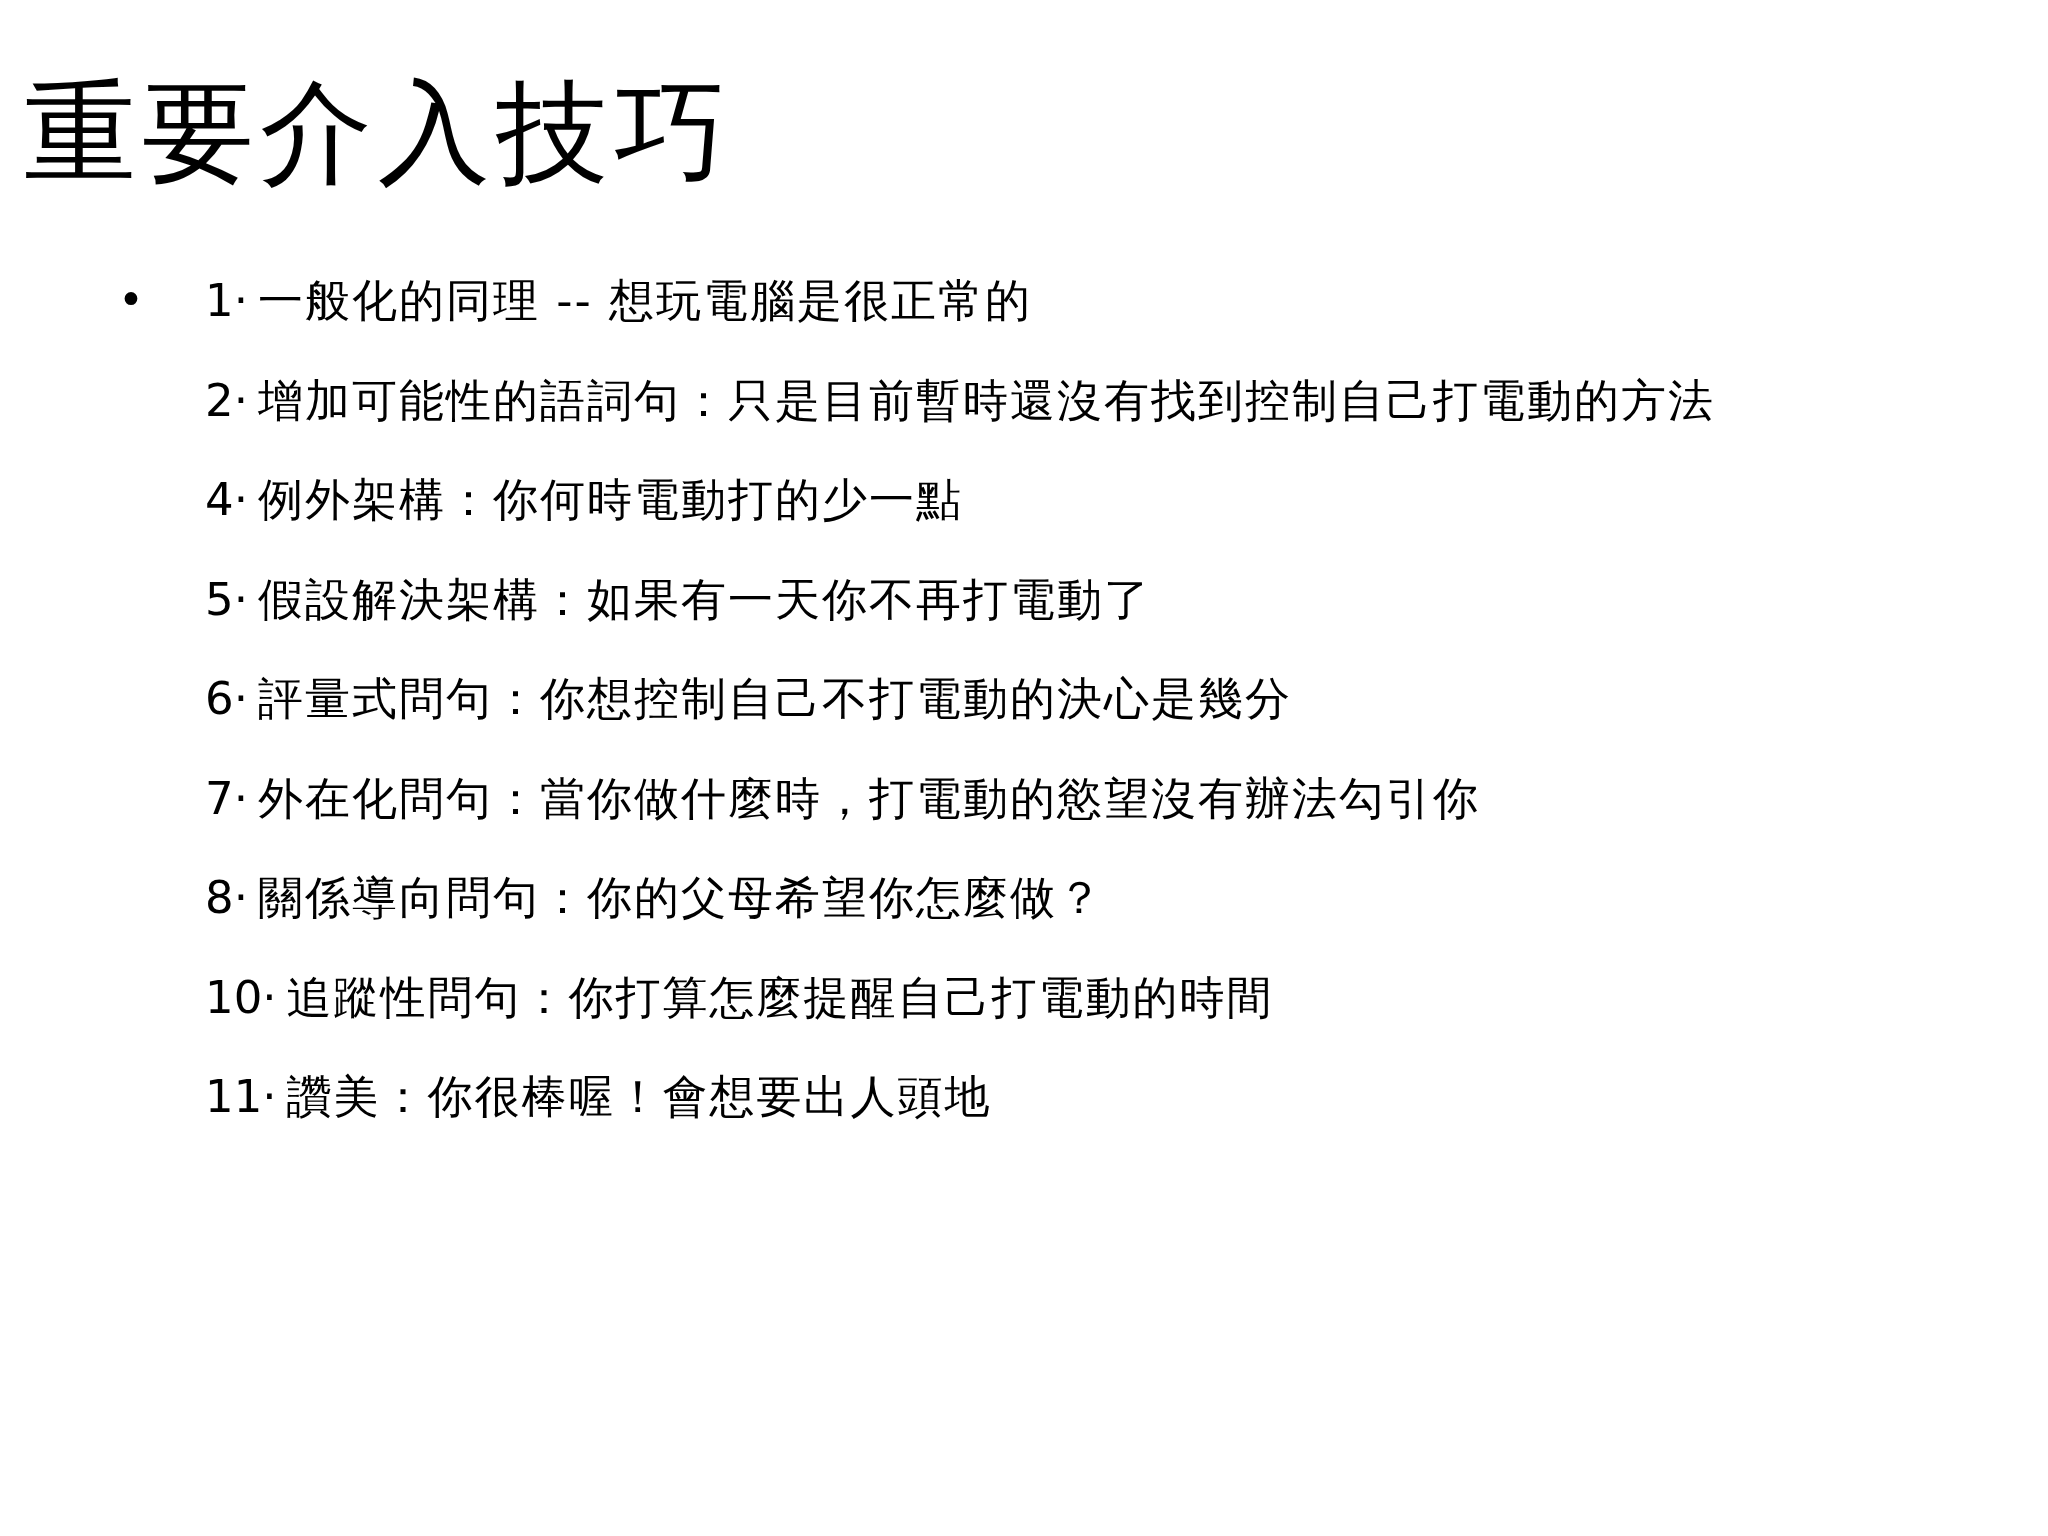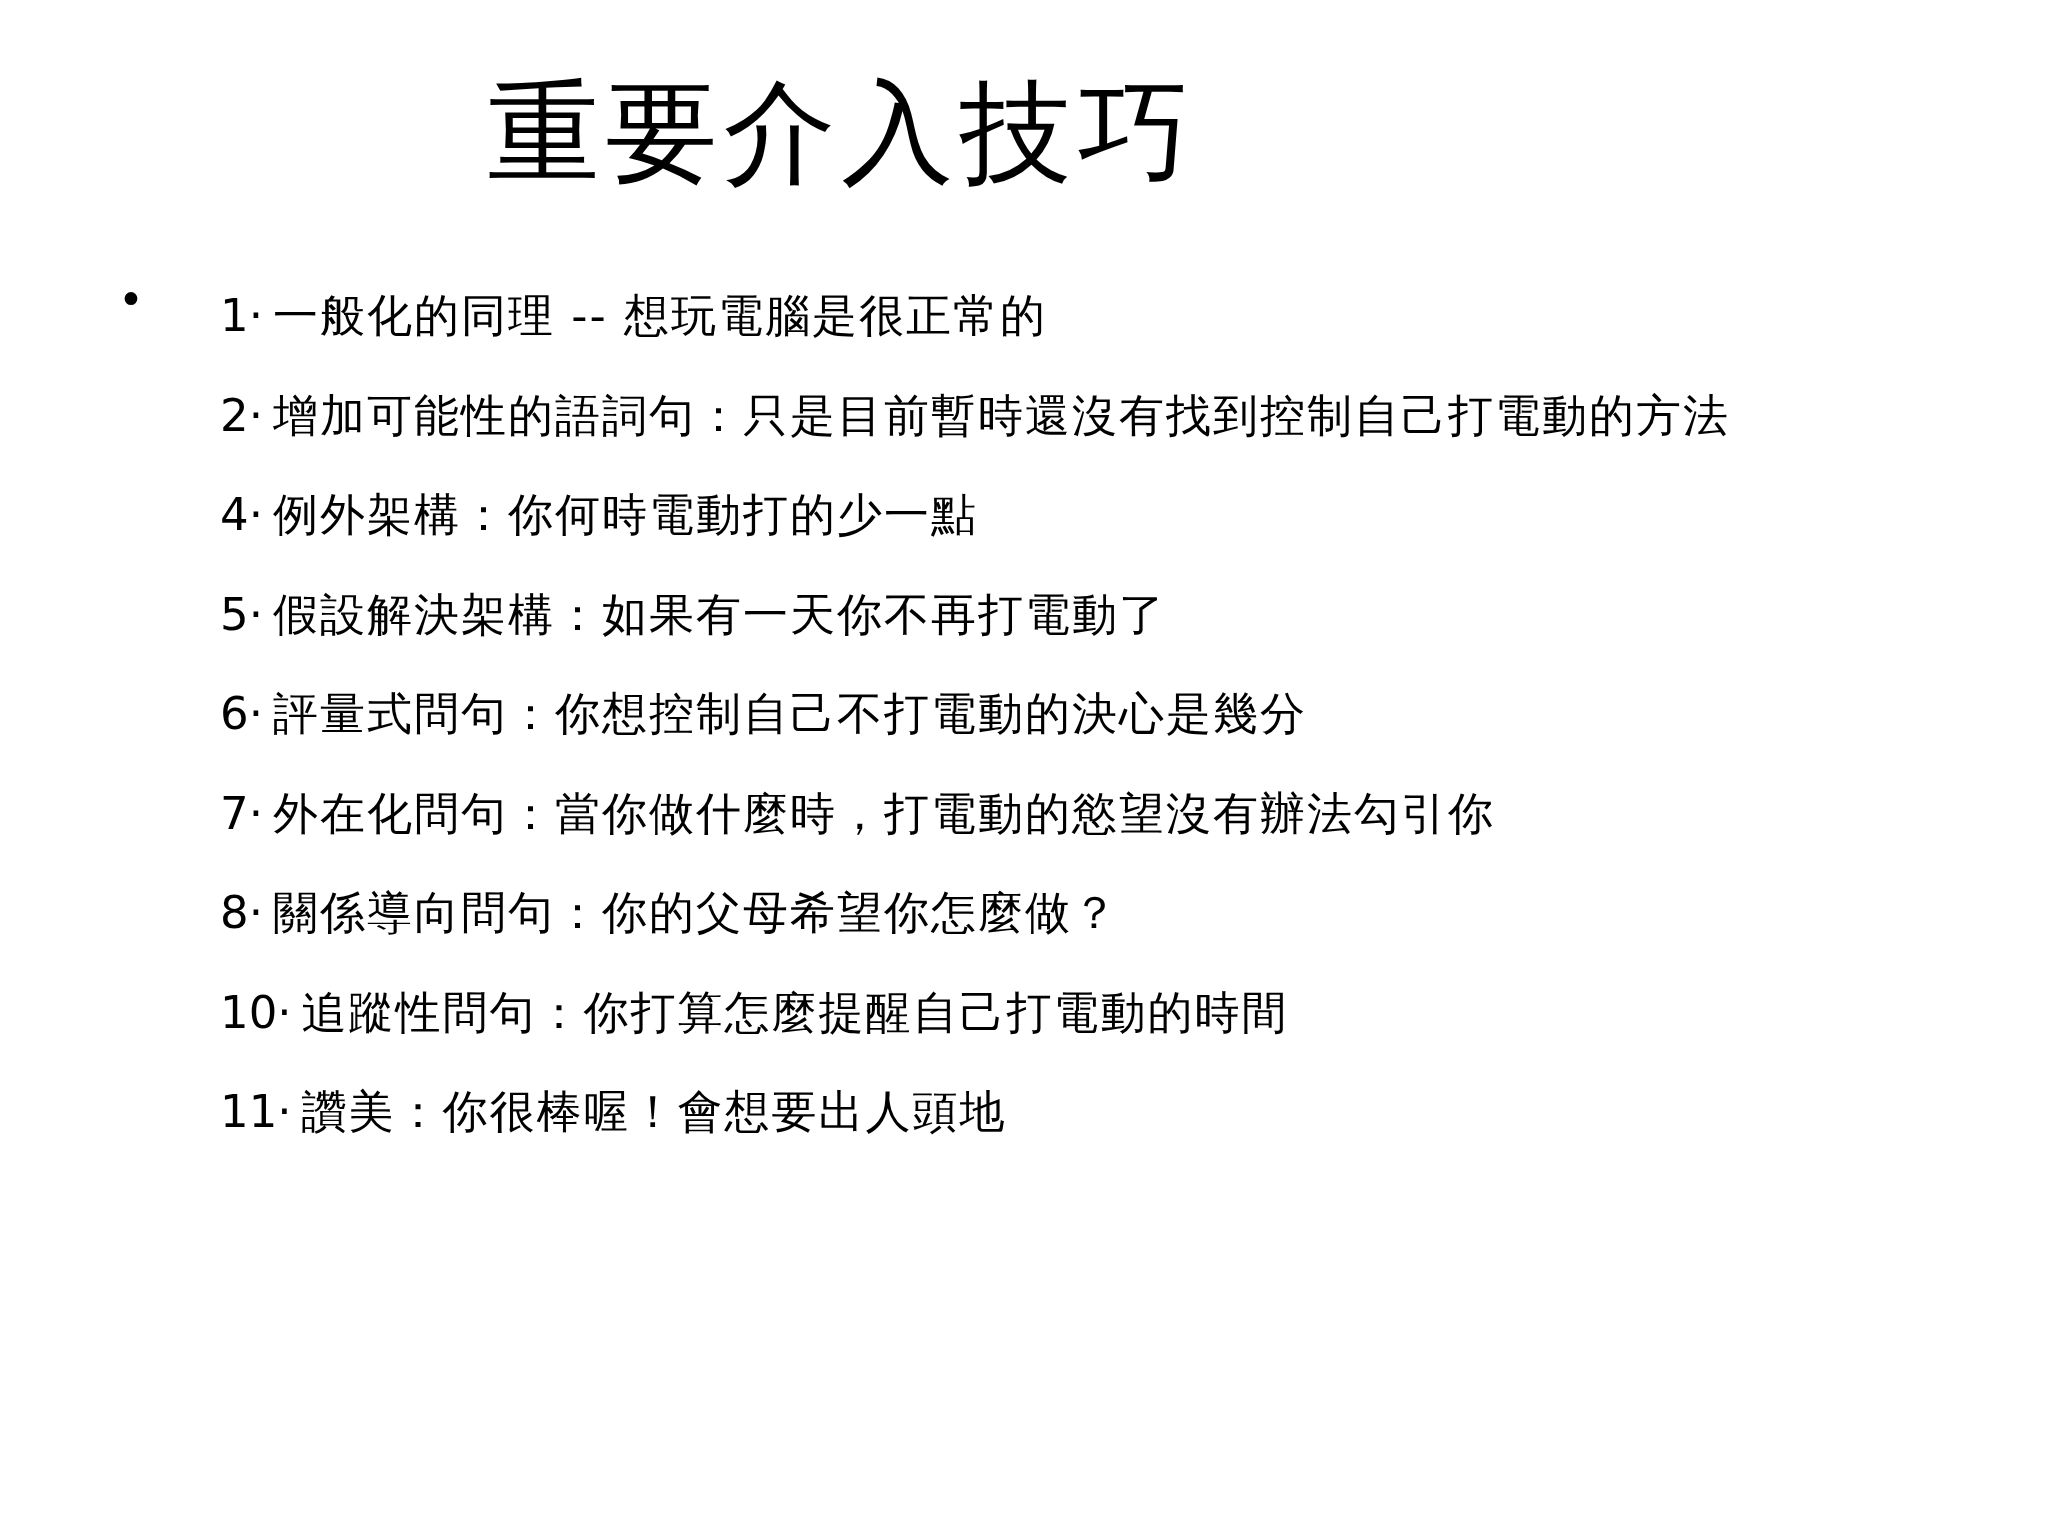--- a/index.html
+++ b/index.html
@@ -16,44 +16,44 @@
       color: #000000;
     }
     .slide {
       position: absolute;
       left: 0; top: 0;
       width: 2048px; height: 1536px;
       background: #ffffff;
     }
     .title {
       position: absolute;
-      left: 0;
+      left: 12px;
       top: 62px;
       width: 1671px;
-      text-align: center;
+      text-align: left;
       font-size: 112px;
       line-height: 140px;
       font-weight: normal;
       letter-spacing: 6px;
       margin: 0;
       padding-left: 12px;
       box-sizing: border-box;
     }
     .bullet {
       position: absolute;
       left: 118px;
       top: 270px;
       font-size: 44px;
       line-height: 60px;
     }
     .list {
       position: absolute;
       left: 204px;
       top: 270px;
-      margin: 16px;
+      margin: 1px;
       padding: 0;
       list-style: none;
     }
     .list li {
       height: 99.5px;
       font-size: 45px;
       line-height: 60px;
       white-space: nowrap;
       letter-spacing: 2px;
     }

